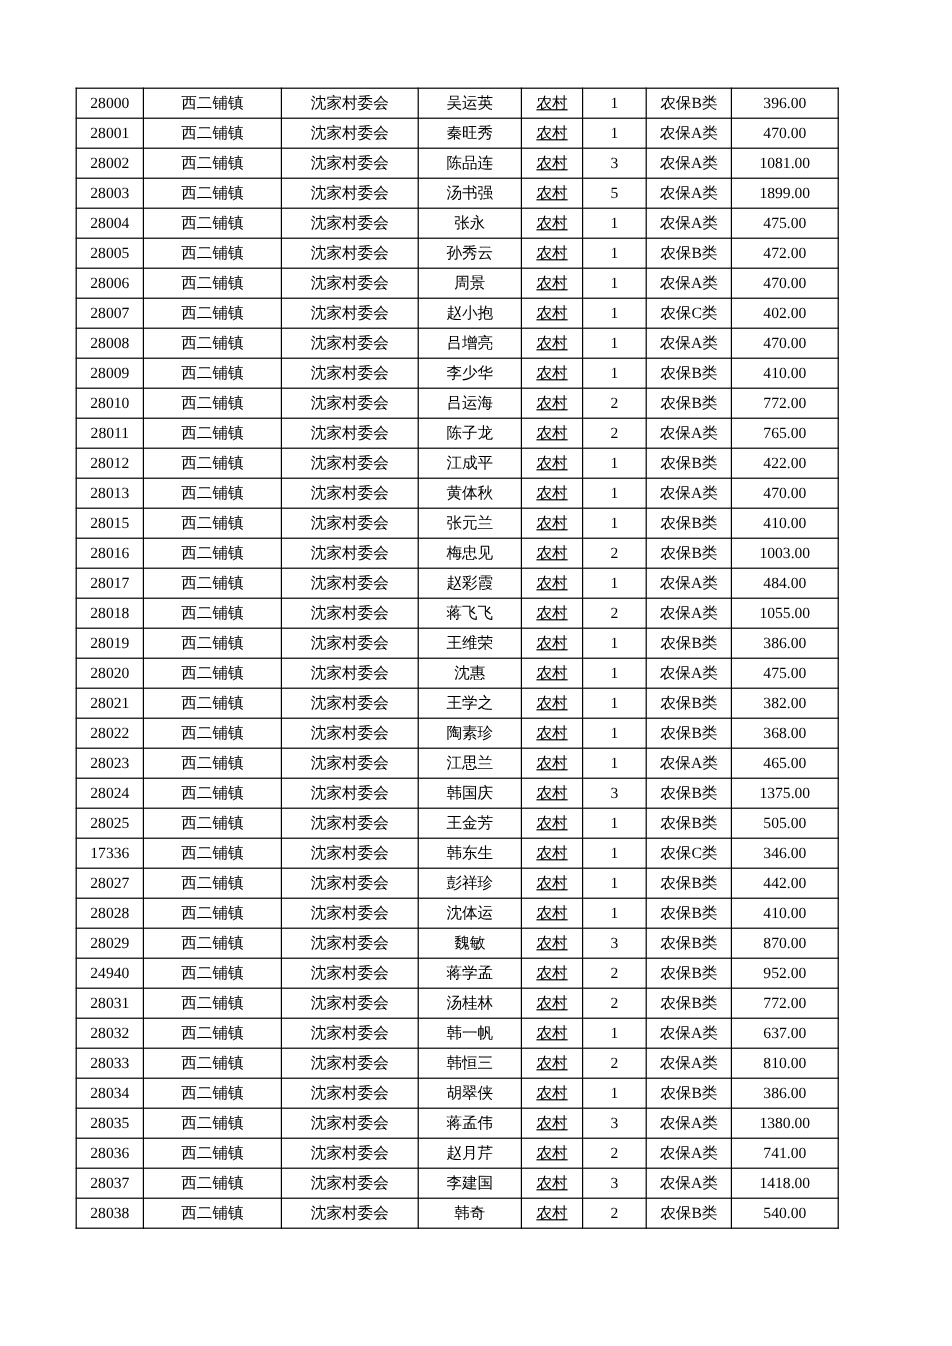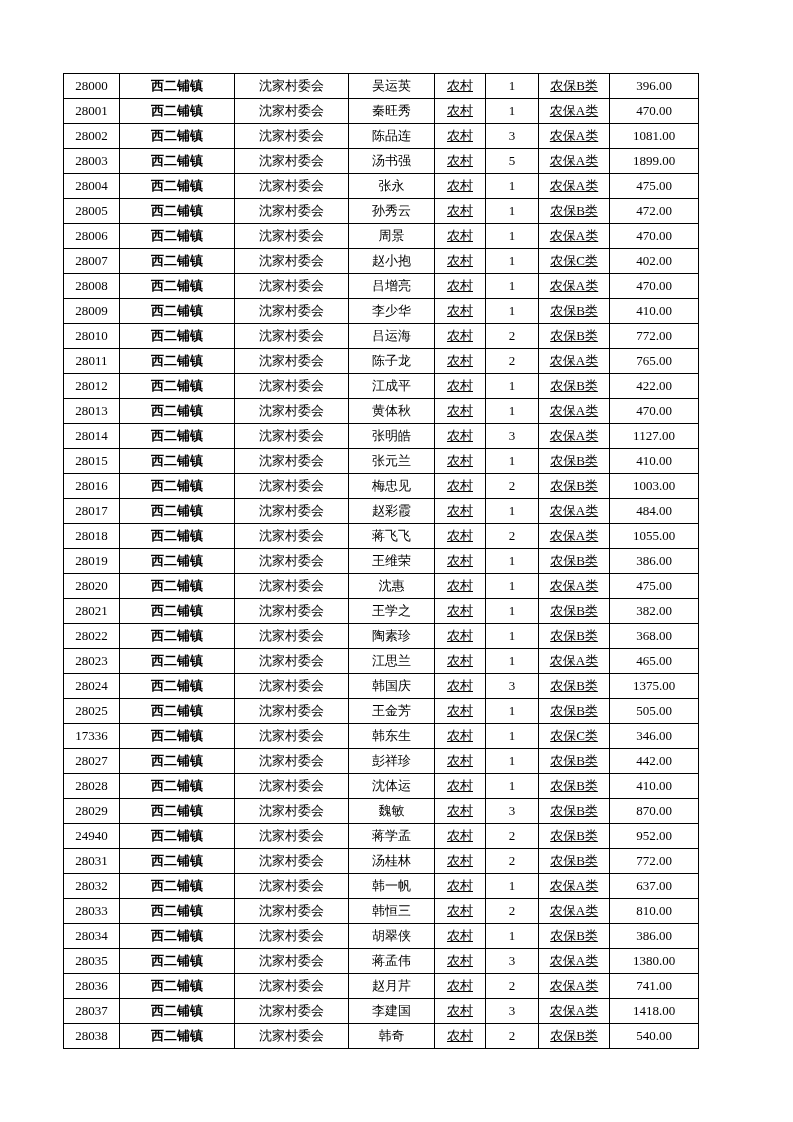--- a/index.html
+++ b/index.html
@@ -33,26 +33,26 @@
       border: 1px solid #000000;
       height: 24px;
       padding: 0;
       font-size: 13px;
       line-height: 24px;
       text-align: center;
       white-space: nowrap;
       overflow: hidden;
     }
     td.col-id      { width: 55px;  }
-    td.col-town    { width: 114px; font-weight: bold; }
+    td.col-town    { width: 114px; }
     td.col-village { width: 113px; }
     td.col-name    { width: 85px;  }
     td.col-category{ width: 50px; text-decoration: underline;  }
     td.col-count   { width: 52px;  }
-    td.col-type    { width: 70px; text-decoration: underline;  }
+    td.col-type    { width: 70px;  }
     td.col-amount  { width: 88px; text-align: right; padding-right: 27px; }
   </style>
 </head>
 <body>
 
 <div class="page">
   <table class="data-table">
     <tbody>
         <tr>
           <td class="col-id">28000</td>
@@ -188,30 +188,20 @@
           <td class="col-id">28013</td>
           <td class="col-town">西二铺镇</td>
           <td class="col-village">沈家村委会</td>
           <td class="col-name">黄体秋</td>
           <td class="col-category">农村</td>
           <td class="col-count">1</td>
           <td class="col-type">农保A类</td>
           <td class="col-amount">470.00</td>
         </tr>
         <tr>
-          <td class="col-id">28014</td>
-          <td class="col-town">西二铺镇</td>
-          <td class="col-village">沈家村委会</td>
-          <td class="col-name">张明皓</td>
-          <td class="col-category">农村</td>
-          <td class="col-count">3</td>
-          <td class="col-type">农保A类</td>
-          <td class="col-amount">1127.00</td>
-        </tr>
-        <tr>
           <td class="col-id">28015</td>
           <td class="col-town">西二铺镇</td>
           <td class="col-village">沈家村委会</td>
           <td class="col-name">张元兰</td>
           <td class="col-category">农村</td>
           <td class="col-count">1</td>
           <td class="col-type">农保B类</td>
           <td class="col-amount">410.00</td>
         </tr>
         <tr>

